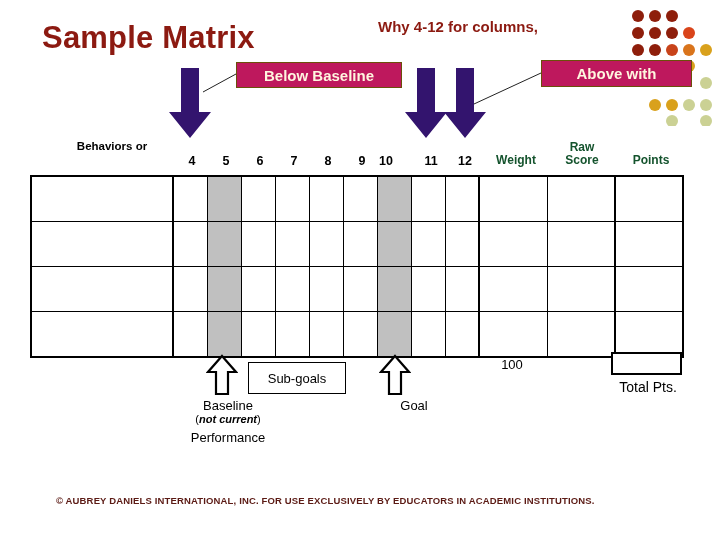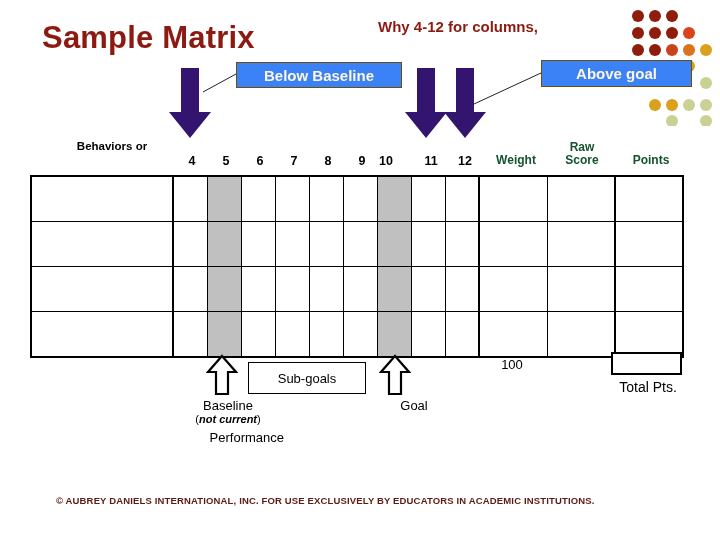--- a/index.html
+++ b/index.html
@@ -20,21 +20,21 @@
 
   
   #why-note{
     left:332px; top:20px;
     font-size:15px; font-weight:bold; color:#8C1A11;
     line-height:14px; white-space:nowrap;margin-left:46px;
   }
 
   
   .callout{
-    background:#3b82f6;
+    background:#be185d;
     border:1px solid #6b4f0a;
     color:#FFF6DF;
     font-size:15px;font-weight:bold;
     display:flex;align-items:center;justify-content:center;
     box-sizing:border-box;
   }
   #callout-below{ left:236px; top:62px; width:166px; height:26px;}
   #callout-above{ left:541px; top:60px; width:151px; height:27px;}
 
   
@@ -75,32 +75,32 @@
     background:#ffffff;
   }
   #matrix td.thick-r{border-right:2px solid #000;}
   #matrix td.shade{background:#C0C0C0;}
 
   
   .up-arrow{fill:#ffffff;stroke:#000;stroke-width:2.2;}
 
   
   #subgoals-box{
-    left:248px;top:362px;width:118px;height:32px;
+    left:248px;top:362px;width:98px;height:32px;
     border:1.6px solid #000;background:#fff;
     display:flex;align-items:center;justify-content:center;
     font-size:13px;color:#000;box-sizing:border-box;
   }
 
   
   .blabel{font-size:13px;color:#000;text-align:center;white-space:nowrap;}
   #lbl-baseline{left:180px;top:398px;width:96px;}
   #lbl-notcurrent{left:170px;top:413px;width:116px;font-size:11px;}
   #lbl-notcurrent i{font-weight:bold;font-style:italic;}
-  #lbl-performance{left:172px;top:430px;width:112px;text-align:right;}
+  #lbl-performance{left:172px;top:430px;width:112px;}
   #lbl-goal{left:376px;top:398px;width:76px;}
 
   
   #lbl-100{left:488px;top:357px;width:48px;font-size:13px;color:#000;text-align:center;}
 
   
   #total-box{
     left:611px;top:352px;width:71px;height:23px;
     border:2px solid #000;background:#fff;box-sizing:border-box;
   }
@@ -154,21 +154,21 @@
   <circle cx="44" cy="117" r="6" fill="#CBD194"></circle>
   <circle cx="78" cy="117" r="6" fill="#CBD194"></circle>
 </svg>
 
 <svg class="abs" style="left:0;top:0;width:720px;height:200px;pointer-events:none;">
   <line class="leader" x1="236" y1="74" x2="203" y2="92"></line>
   <line class="leader" x1="541" y1="73" x2="474" y2="104"></line>
 </svg>
 
 <div class="abs callout" id="callout-below">Below Baseline</div>
-<div class="abs callout" id="callout-above">Above goal</div>
+<div class="abs callout" id="callout-above">Above with</div>
 
 <svg class="abs" style="left:168px;top:68px;width:44px;height:72px;" viewBox="0 0 44 72">
   <path class="dn-arrow" d="M13,0 L31,0 L31,44 L43,44 L22,70 L1,44 L13,44 Z"></path>
 </svg>
 <svg class="abs" style="left:404px;top:68px;width:44px;height:72px;" viewBox="0 0 44 72">
   <path class="dn-arrow" d="M13,0 L31,0 L31,44 L43,44 L22,70 L1,44 L13,44 Z"></path>
 </svg>
 <svg class="abs" style="left:443px;top:68px;width:44px;height:72px;" viewBox="0 0 44 72">
   <path class="dn-arrow" d="M13,0 L31,0 L31,44 L43,44 L22,70 L1,44 L13,44 Z"></path>
 </svg>

